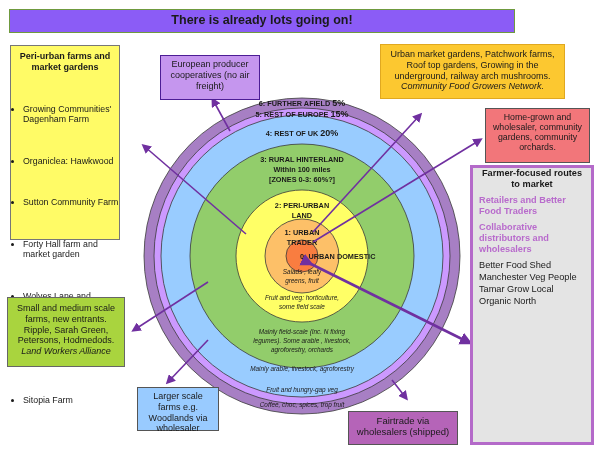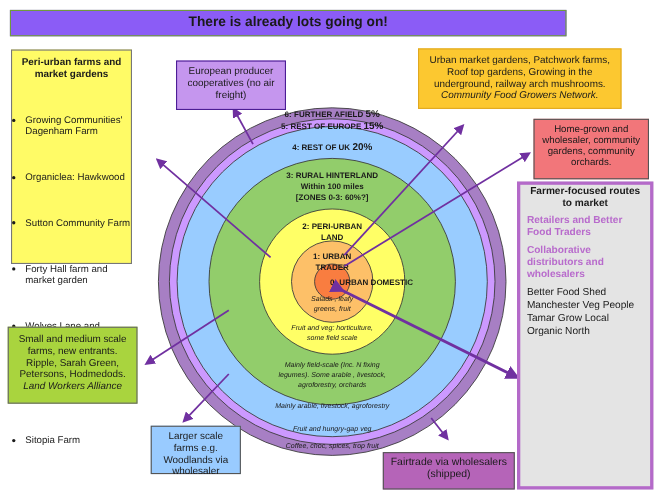--- a/index.html
+++ b/index.html
@@ -10,21 +10,21 @@
                text-align:center; font-weight:bold; font-size:12.5px; line-height:21px; }
   .peri { left:10px; top:45px; width:110px; height:195px; background:#fffb66; border:1px solid #777; padding:5px 0; }
   .peri h3 { margin:0 0 4px 0; font-size:9px; text-align:center; font-weight:bold; }
   .peri ul { margin:0; padding-left:12px; }
   .peri li { font-size:8.8px; line-height:1.2; margin-bottom:1px;margin-top:31px; }
   .euro { left:160px; top:55px; width:100px; height:45px; background:#c596ee; border:1px solid #4c1d95; text-align:center; padding:3px; }
   .urban { left:380px; top:44px; width:185px; height:55px; background:#fcc830; border:1px solid #e0a820; text-align:center; padding:4px; }
   .home { left:485px; top:108px; width:105px; height:55px; background:#f2767a; border:1px solid #555; text-align:center; padding:3px; font-size:8.8px; line-height:1.15; }
   .small { left:7px; top:297px; width:118px; height:70px; background:#a9d43e; border:1px solid #666; text-align:center; padding:5px 3px; }
   .larger { left:113px; top:387px; width:82px; height:44px; background:#99cbff; border:1px solid #555; text-align:center; padding:3px;margin-left:24px; }
-  .fair { left:348px; top:411px; width:120px; height:34px; background:#b564b8; border:1px solid #555; text-align:center; padding:3px; font-size:9.5px; }
+  .fair { left:348px; top:411px; width:110px; height:34px; background:#b564b8; border:1px solid #555; text-align:center; padding:3px; font-size:9.5px; }
   .farmer { left:470px; top:165px; width:124px; height:280px; background:#e4e4e4; border:3px solid #b46ac9; padding:0 6px; }
   .farmer h3 { margin:0 0 5px 0; font-size:9.2px; text-align:center; font-weight:bold; }
   .farmer h4 { margin:0 0 5px 0; font-size:9.2px; color:#b86bcc; font-weight:bold; }
   .farmer p { margin:0 0 5px 0; font-size:9.2px; line-height:1.25; }
   .it { font-style:italic; }
   svg.diagram { position:absolute; left:0; top:0; }
   .ringlbl { font-family:"Liberation Sans", sans-serif; font-size:7.3px; font-weight:bold; fill:#1a1a1a; }
   .ringlbl-big { font-size:9px; }
   .ringnote { font-family:"Liberation Sans", sans-serif; font-size:6.4px; font-style:italic; fill:#1a1a1a; }
 </style>

